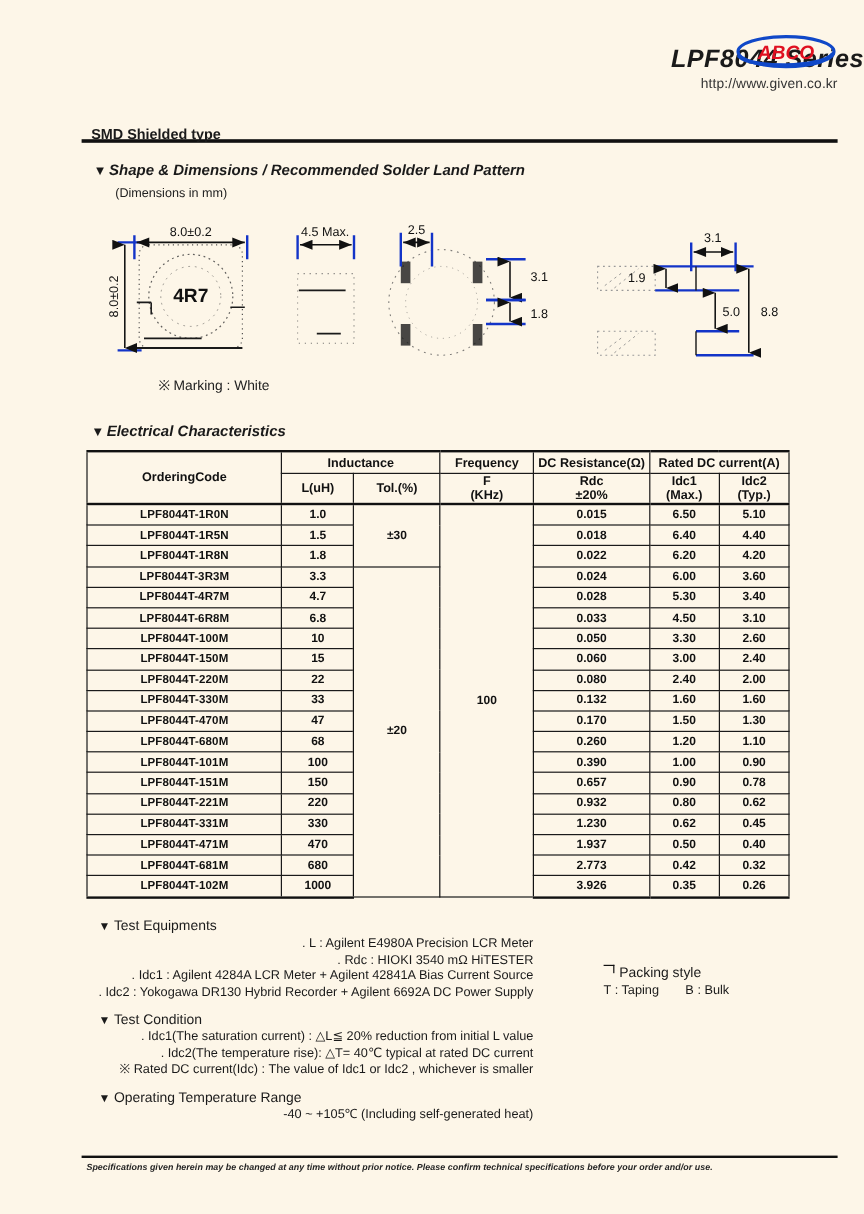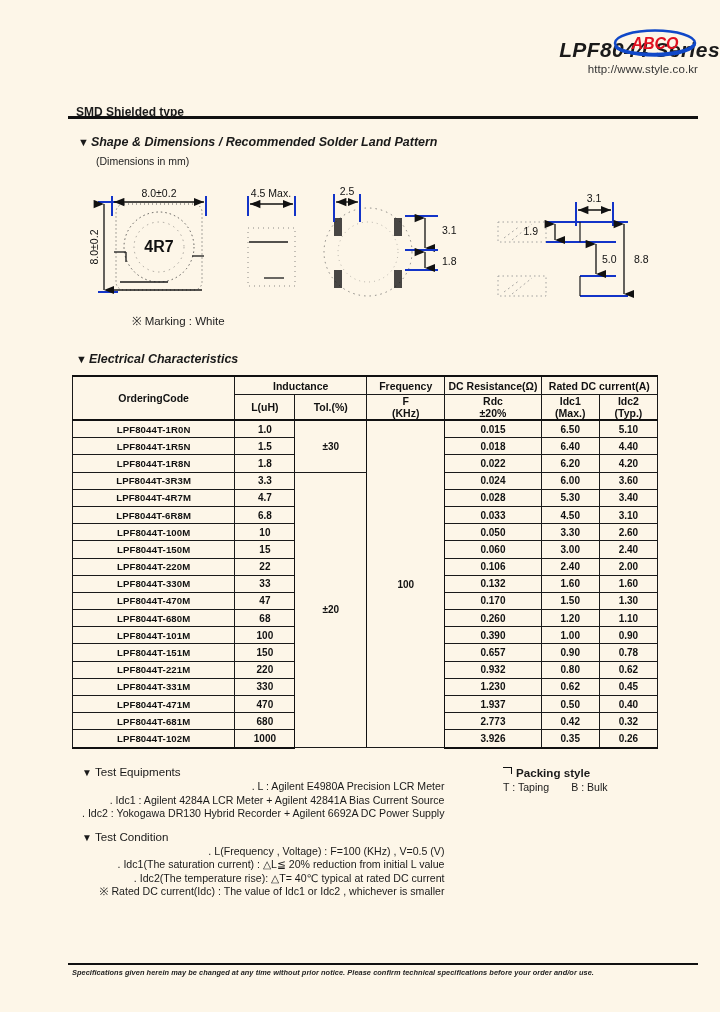--- a/index.html
+++ b/index.html
@@ -98,21 +98,21 @@
   .col-i1{width:58px;}
   .col-i2{width:58px;}
 
   
   .notes{position:absolute;left:82px;top:765px;font-size:10.6px;line-height:13.4px;}
   .notes .hd{font-weight:normal;font-size:11.6px;margin-bottom:1px;}
   .notes .hd .tri{font-size:10px;margin-right:3px;}
   .notes .li{white-space:nowrap;text-align:right;}
   .blk{margin-bottom:9px;}
   .packing{position:absolute;left:503px;top:765px;font-size:10.6px;line-height:15px;}
-  .packing .hd{font-weight:bold;font-size:11.6px;}
+  .packing .hd{font-weight:normal;font-size:11.6px;margin-top:38px;}
   .packing .hd .corner{
     display:inline-block;width:8px;height:6px;
     border-top:1.6px solid #111;border-right:1.6px solid #111;
     margin-right:4px;vertical-align:3px;
   }
   .packing .opts .gap{display:inline-block;width:22px;}
 
   .rule-bot{
     position:absolute;left:68px;right:22px;top:963px;
     border-top:2.5px solid #111;
@@ -133,21 +133,21 @@
     <div class="doc-title">LPF8044 Series</div>
 
     <div class="logo-block">
       <div class="logo-badge">
         <svg width="86" height="30" viewBox="0 0 86 30">
           <ellipse cx="43" cy="15" rx="40" ry="12.5" fill="none" stroke="#1048c8" stroke-width="2.6"></ellipse>
           <path d="M4 19 C14 29, 72 29, 82 17" fill="none" stroke="#1048c8" stroke-width="3.2" stroke-linecap="round"></path>
           <text x="43" y="21" text-anchor="middle" font-family="Liberation Sans, sans-serif" font-size="16" font-weight="bold" font-style="italic" fill="#e01020">ABCO</text>
         </svg>
       </div>
-      <div class="logo-url">http://www.style.co.kr</div>
+      <div class="logo-url">http://www.given.co.kr</div>
     </div>
 
     <div class="rule-top"></div>
   </div>
 
   <div class="subtitle">SMD Shielded type</div>
 
   <div class="sect" style="left:78px;top:135px;text-align:center;">
     <span class="tri">▼</span><span>Shape &amp; Dimensions / Recommended Solder Land Pattern</span>
   </div>
@@ -362,21 +362,21 @@
         <tr>
           <td class="code">LPF8044T-150M</td>
           <td>15</td>
           <td>0.060</td>
           <td>3.00</td>
           <td>2.40</td>
         </tr>
         <tr>
           <td class="code">LPF8044T-220M</td>
           <td>22</td>
-          <td>0.106</td>
+          <td>0.080</td>
           <td>2.40</td>
           <td>2.00</td>
         </tr>
         <tr>
           <td class="code">LPF8044T-330M</td>
           <td>33</td>
           <td>0.132</td>
           <td>1.60</td>
           <td>1.60</td>
         </tr>
@@ -445,34 +445,40 @@
         </tr>
       </tbody>
   </table>
 
   <div class="notes">
     <div class="blk">
       <div class="hd">
         <span class="tri">▼</span><span>Test Equipments</span>
       </div>
       <div class="li">. L : Agilent E4980A Precision LCR Meter</div>
+      <div class="li">. Rdc : HIOKI 3540 mΩ HiTESTER</div>
       <div class="li">. Idc1 : Agilent 4284A LCR Meter + Agilent 42841A Bias Current Source</div>
       <div class="li">. Idc2 : Yokogawa DR130 Hybrid Recorder + Agilent 6692A DC Power Supply</div>
     </div>
 
     <div class="blk">
       <div class="hd">
         <span class="tri">▼</span><span>Test Condition</span>
       </div>
-      <div class="li">. L(Frequency , Voltage) : F=100 (KHz) , V=0.5 (V)</div>
       <div class="li">. Idc1(The saturation current) : △L≦ 20% reduction from initial L value</div>
       <div class="li">. Idc2(The temperature rise): △T= 40℃ typical at rated DC current</div>
       <div class="li">※ Rated DC current(Idc) : The value of Idc1 or Idc2 , whichever is smaller</div>
     </div>
 
+    <div>
+      <div class="hd">
+        <span class="tri">▼</span><span>Operating Temperature Range</span>
+      </div>
+      <div class="li" style="padding-left:8px;">-40 ~ +105℃ (Including self-generated heat)</div>
+    </div>
   </div>
 
   <div class="packing">
     <div class="hd">
       <span class="corner"></span><span>Packing style</span>
     </div>
     <div class="opts">
       <span>T : Taping</span><span class="gap"></span><span>B : Bulk</span>
     </div>
   </div>

